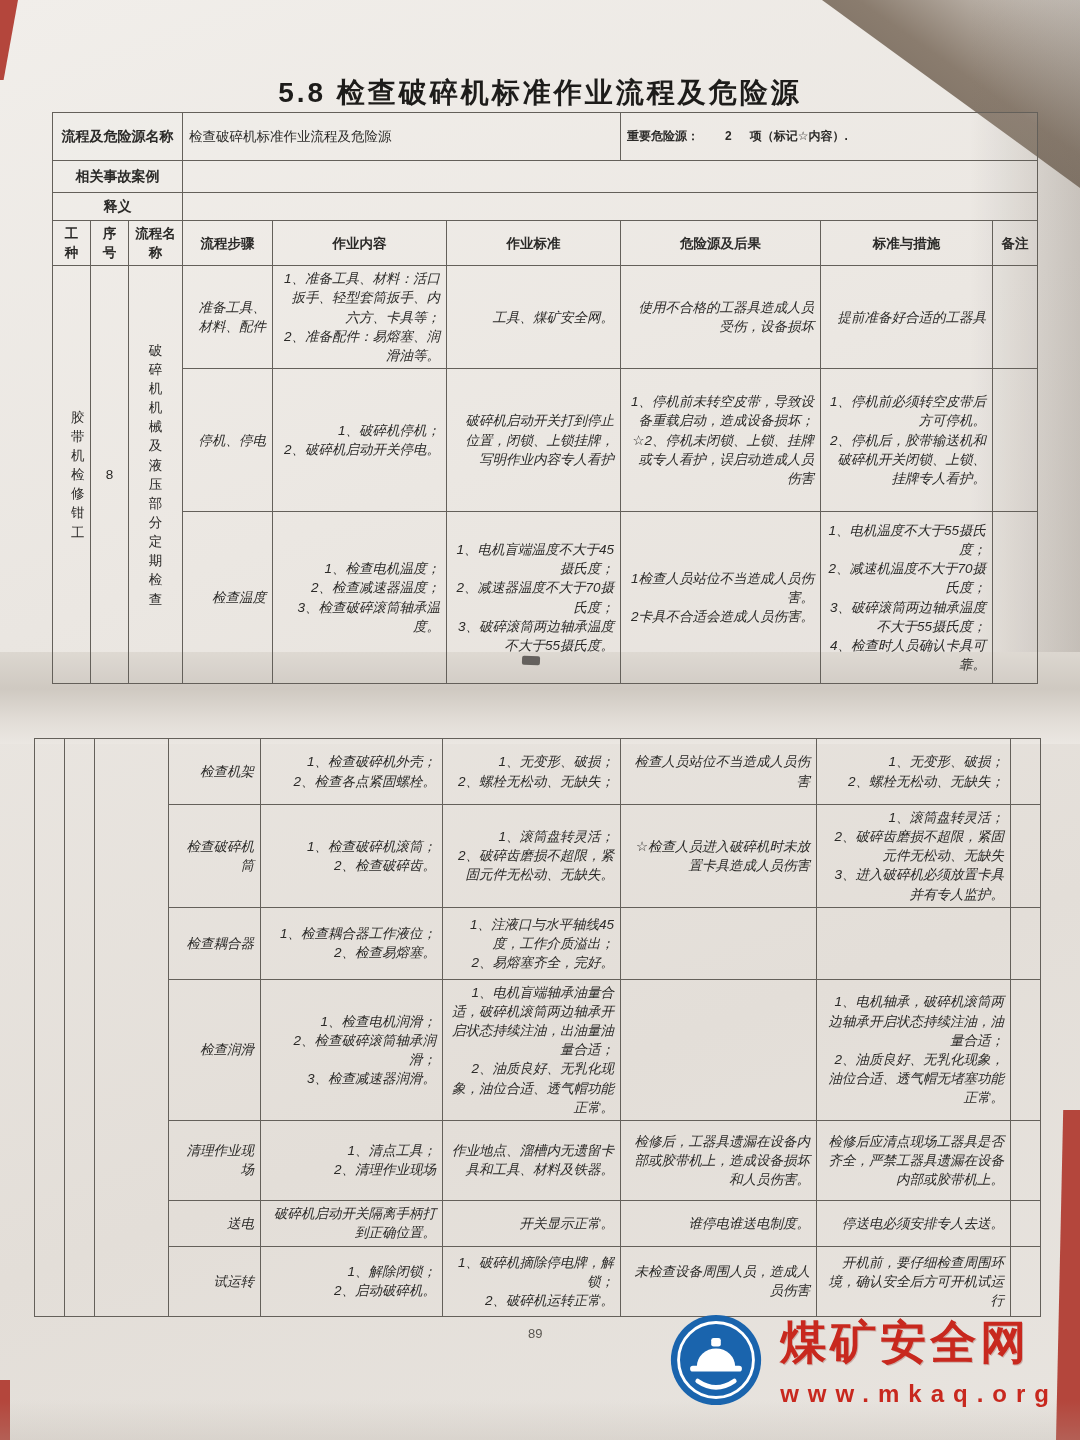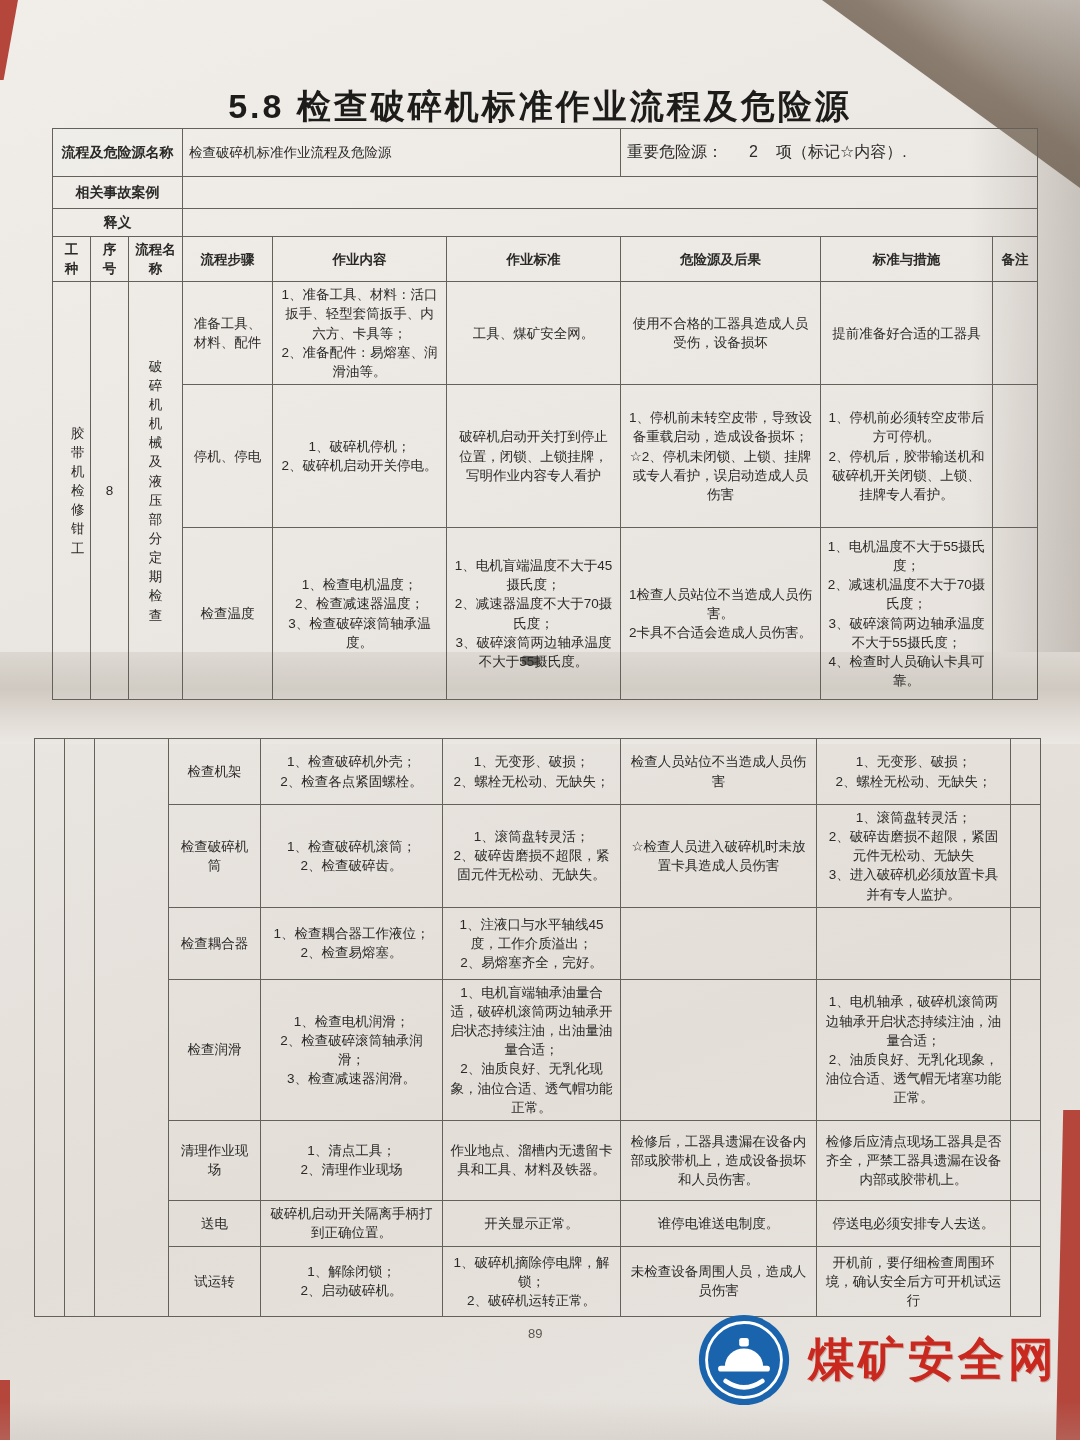--- a/index.html
+++ b/index.html
@@ -19,33 +19,33 @@
   .red-right{position:absolute; right:0; bottom:0; width:24px; height:330px; background:#b4463c;
     clip-path:polygon(30% 0,100% 0,100% 100%,0 100%);}
   .red-bottomleft{position:absolute; left:0; bottom:0; width:10px; height:60px; background:#b4463c;}
   .fold-band{position:absolute; left:0; top:652px; width:100%; height:92px;
     background:linear-gradient(to bottom,#dcd7d0 0%,#cfc9c1 40%,#e2ddd7 75%,#ebe7e2 100%);}
   .fold-mark{position:absolute; left:522px; top:656px; width:18px; height:9px; background:#45423e;
     border-radius:2px; transform:rotate(2deg); opacity:.85;}
   .bottom-shade{position:absolute; left:0; bottom:0; width:100%; height:40px;
     background:linear-gradient(to bottom,rgba(180,172,162,0),rgba(180,172,162,.25));}
 
-  .title{position:absolute; left:0; top:84px; width:1080px; text-align:center;
-    font-size:34px; font-weight:bold; letter-spacing:3px; color:#1d1c1a;}
+  .title{position:absolute; left:0; top:74px; width:1080px; text-align:center;
+    font-size:28px; font-weight:bold; letter-spacing:3px; color:#1d1c1a;}
 
   table{border-collapse:collapse; table-layout:fixed;}
   td,th{border:1px solid #64605a; padding:3px 6px; vertical-align:middle;
     font-size:13.5px; line-height:1.42; font-weight:normal; word-break:break-all; overflow:hidden;}
   th{font-weight:bold; text-align:center;}
-  .pre{white-space:pre-line; text-align:center;}
+  .pre{white-space:pre-line; text-align:right;font-style:italic;}
   .ctr{text-align:center;}
-  .t-upper{position:absolute; left:52px; top:128px; width:985px; background:rgba(255,255,255,.06);}
+  .t-upper{position:absolute; left:52px; top:112px; width:985px; background:rgba(255,255,255,.06);}
   .t-lower{position:absolute; left:34px; top:738px; width:1006px;}
   .metaLabel{font-weight:bold; text-align:center; font-size:14px;}
-  .important{font-weight:normal; text-align:left; font-size:16px;}
+  .important{font-weight:bold; text-align:left; font-size:12px;}
   .important .num{display:inline-block; margin:0 18px 0 26px;}
   .emptycell{background:transparent;}
 
   
   .page-number{position:absolute; left:528px; top:1326px; font-size:13px; color:#5a5650;}
   .logo{position:absolute; right:22px; top:1312px; display:flex; align-items:center; gap:16px;}
   .logo-badge{width:96px; height:96px; flex:0 0 auto;}
   .logo-text{display:flex; flex-direction:column; align-items:flex-start;}
   .logo-name{font-size:46px; font-weight:bold; color:#c8281e; letter-spacing:4px;
     text-shadow:1px 1px 0 rgba(120,20,10,.25); font-family:"Liberation Serif","DejaVu Serif",serif;}
@@ -245,16 +245,17 @@
     <svg class="logo-badge" viewBox="0 0 100 100">
       <circle cx="50" cy="50" r="47" fill="#1a64ad"></circle>
       <circle cx="50" cy="50" r="39" fill="none" stroke="#ffffff" stroke-width="3"></circle>
       <rect x="45" y="27" width="10" height="9" rx="2.5" fill="#ffffff"></rect>
       <path d="M30 57 a20 19 0 0 1 40 0 z" fill="#ffffff"></path>
       <rect x="23" y="56" width="54" height="6" rx="3" fill="#ffffff"></rect>
       <path d="M31 72 q19 13 38 0" stroke="#ffffff" stroke-width="5" fill="none" stroke-linecap="round"></path>
     </svg>
     <div class="logo-text">
       <div class="logo-name">煤矿安全网</div>
+      <div class="logo-url">www.mkaq.org</div>
     </div>
   </div>
 
 </div>
 
 </body></html>

